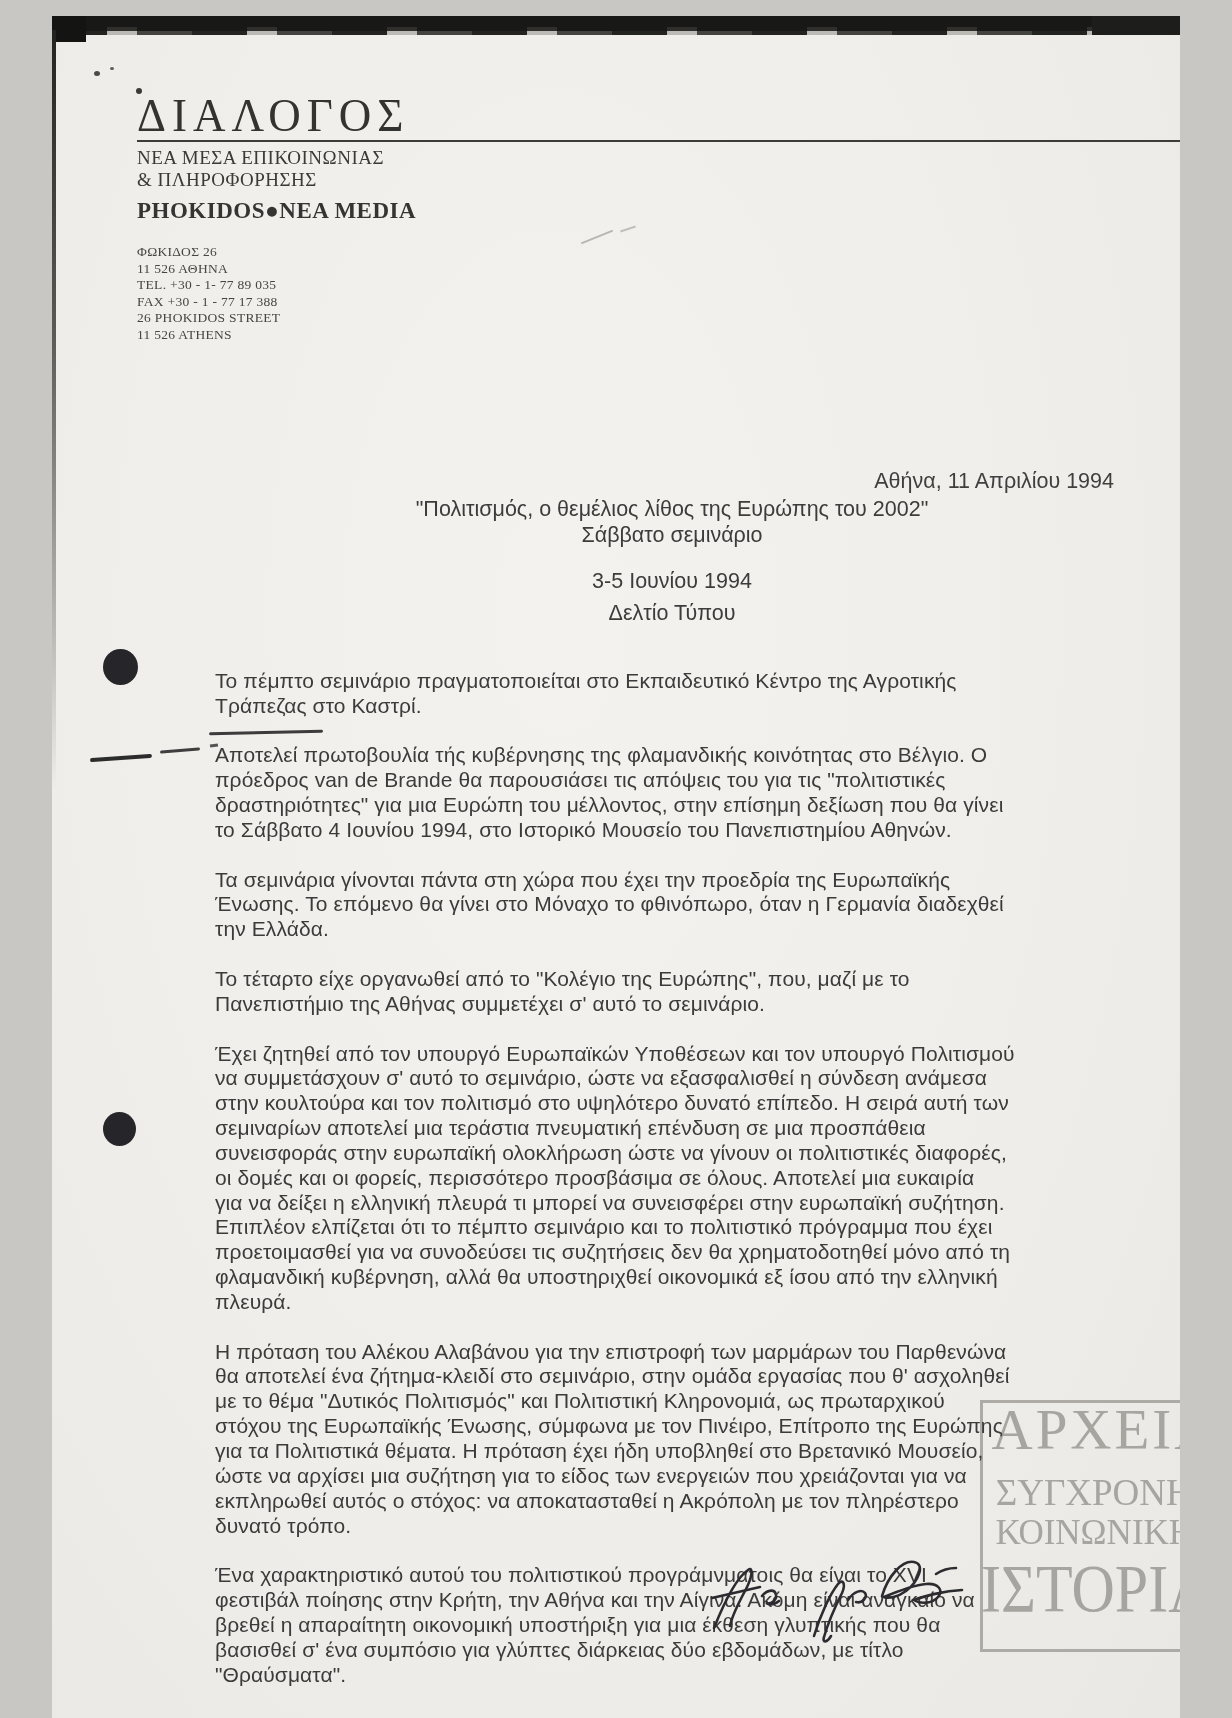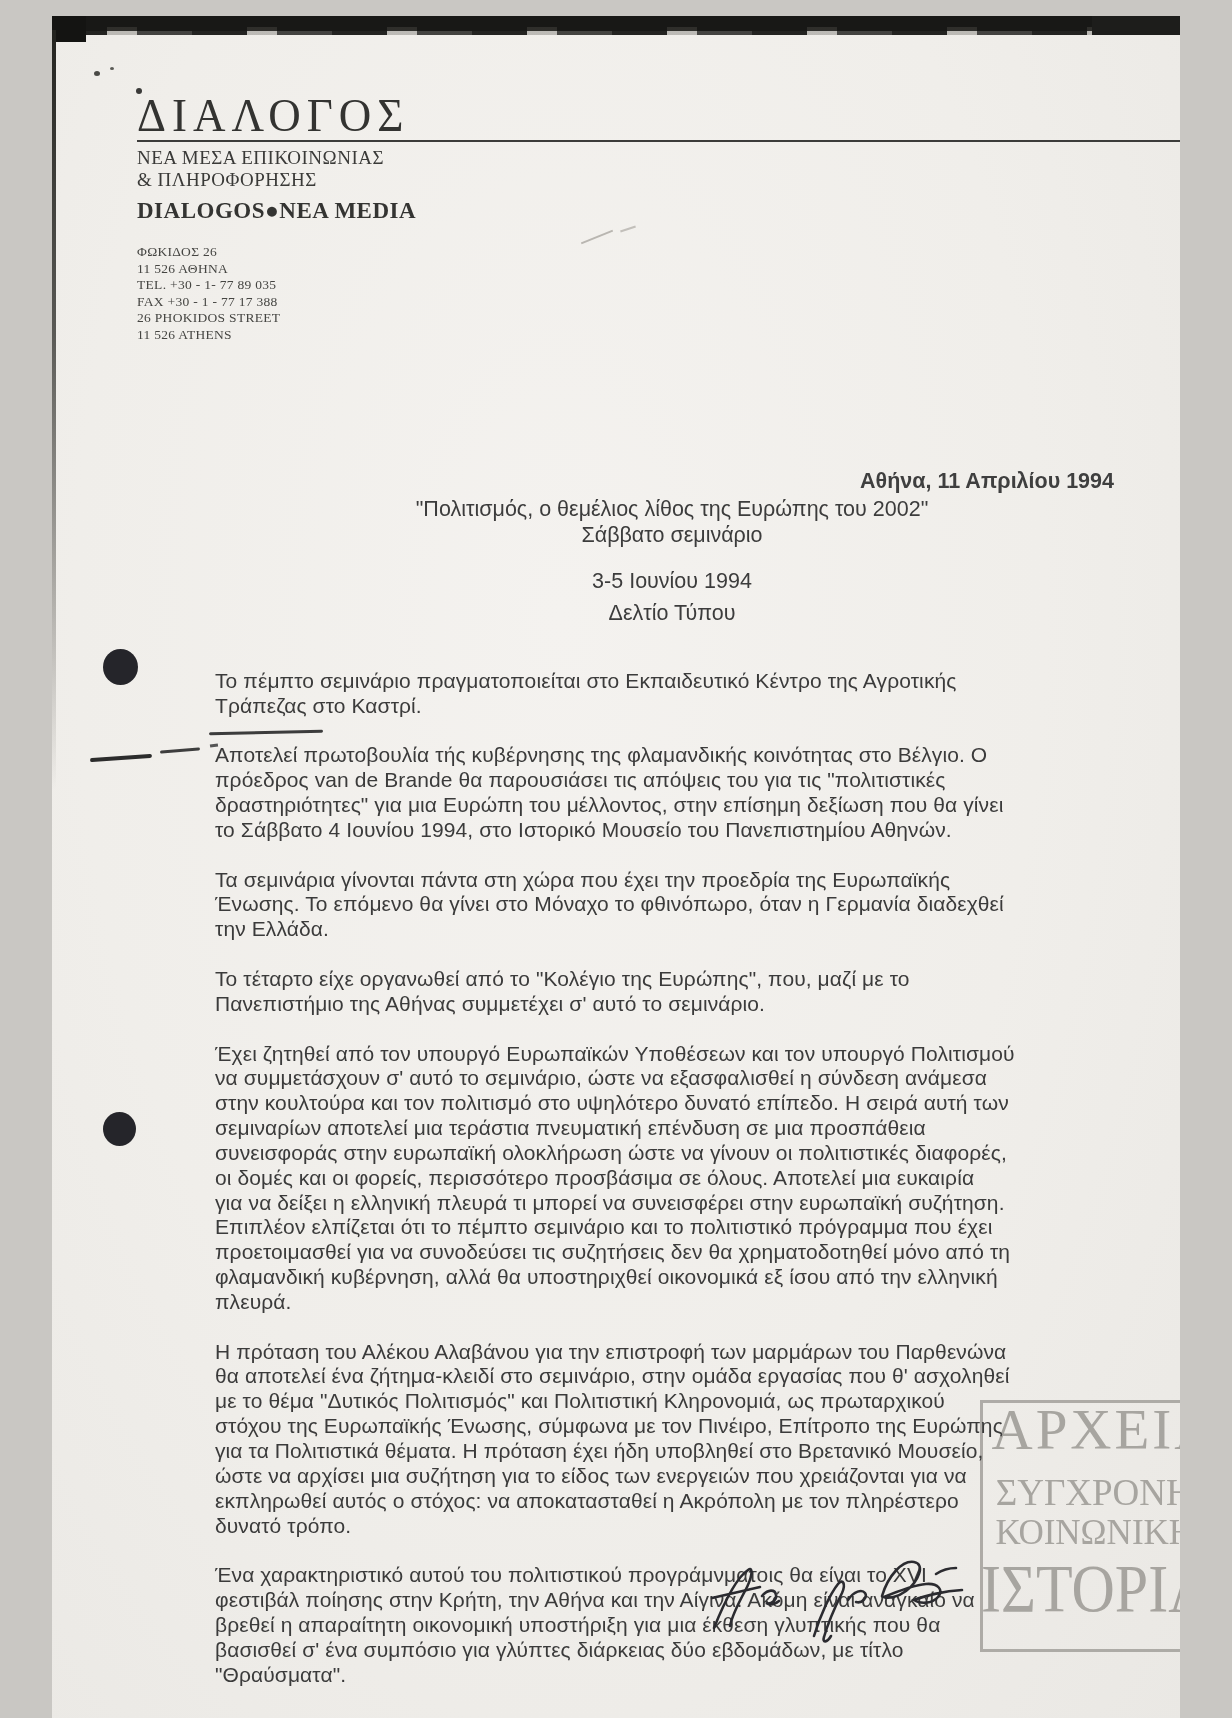--- a/index.html
+++ b/index.html
@@ -28,21 +28,21 @@
   .faint-slash2{position:absolute;left:568px;top:212px;width:16px;height:2px;background:#c2bfba;transform:rotate(-18deg);}
   
   .serif{font-family:"Liberation Serif","DejaVu Serif",serif;}
   .logo{position:absolute;left:85px;top:74px;font-size:45px;letter-spacing:6px;color:#333331;transform:scaleY(1.02);}
   .logo-rule{position:absolute;left:85px;top:124px;width:1052px;height:2px;background:#3c3c3a;}
   .sub1{position:absolute;left:85px;top:131px;font-size:19px;letter-spacing:.5px;color:#3a3a38;}
   .sub2{position:absolute;left:85px;top:153px;font-size:19px;letter-spacing:.5px;color:#3a3a38;}
   .brand{position:absolute;left:85px;top:182px;font-size:23px;font-weight:bold;letter-spacing:.5px;color:#343432;}
   .address{position:absolute;left:85px;top:228px;font-size:13.5px;line-height:16.5px;color:#45454one2;color:#454542;white-space:pre-line;letter-spacing:.3px;}
   
-  .date-line{position:absolute;left:650px;top:453px;width:412px;text-align:right;font-size:21.5px;color:#3f3f3f;font-weight:bold;}
+  .date-line{position:absolute;left:650px;top:453px;width:412px;text-align:right;font-size:21.5px;color:#3f3f3f;}
   .center-col{position:absolute;left:140px;width:960px;text-align:center;font-size:21.5px;color:#3c3c3c;}
   .t1{top:481px;} .t2{top:507px;} .t3{top:553px;} .t4{top:585px;}
   
   .body-block{position:absolute;left:163px;top:628px;width:1040px;font-size:21px;line-height:24.85px;
         color:#3b3b3b;white-space:pre-line;z-index:2;letter-spacing:.1px;}
   .body-block p{margin:0;padding:0;white-space:pre-line;}
   
   .stamp{position:absolute;left:928px;top:1384px;width:244px;height:246px;z-index:1;
         border:3px solid rgba(158,155,150,.8);color:rgba(148,145,140,.78);
         font-family:"Liberation Serif","DejaVu Serif",serif;text-align:center;}
@@ -66,21 +66,21 @@
   <div class="speck1"></div>
   <div class="speck2"></div>
   <div class="faint-slash"></div>
   <div class="faint-slash2"></div>
 
   <div class="logo-dot"></div>
   <div class="logo serif">ΔΙΑΛΟΓΟΣ</div>
   <div class="logo-rule"></div>
   <div class="sub1 serif">ΝΕΑ ΜΕΣΑ ΕΠΙΚΟΙΝΩΝΙΑΣ</div>
   <div class="sub2 serif">&amp; ΠΛΗΡΟΦΟΡΗΣΗΣ</div>
-  <div class="brand serif">DIALOGOS●ΝΕΑ MEDIA</div>
+  <div class="brand serif">PHOKIDOS●ΝΕΑ MEDIA</div>
   <div class="address serif">ΦΩΚΙΔΟΣ 26
 11 526 ΑΘΗΝΑ
 TEL. +30 - 1- 77 89 035
 FAX +30 - 1 - 77 17 388
 26 PHOKIDOS STREET
 11 526 ATHENS</div>
 
   <div class="date-line">Αθήνα, 11 Απριλίου 1994</div>
   <div class="center-col t1">"Πολιτισμός, ο θεμέλιος λίθος της Ευρώπης του 2002"</div>
   <div class="center-col t2">Σάββατο σεμινάριο</div>

